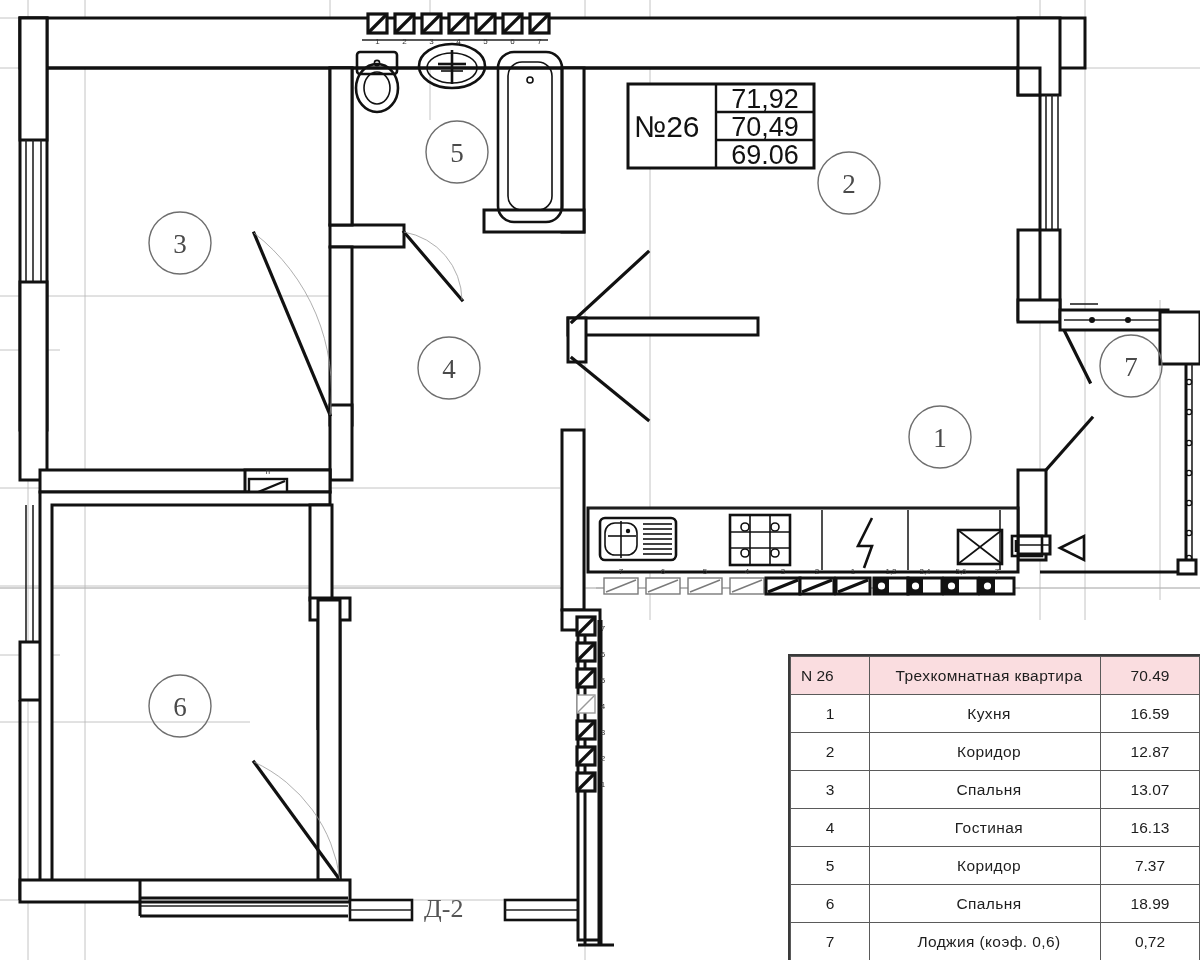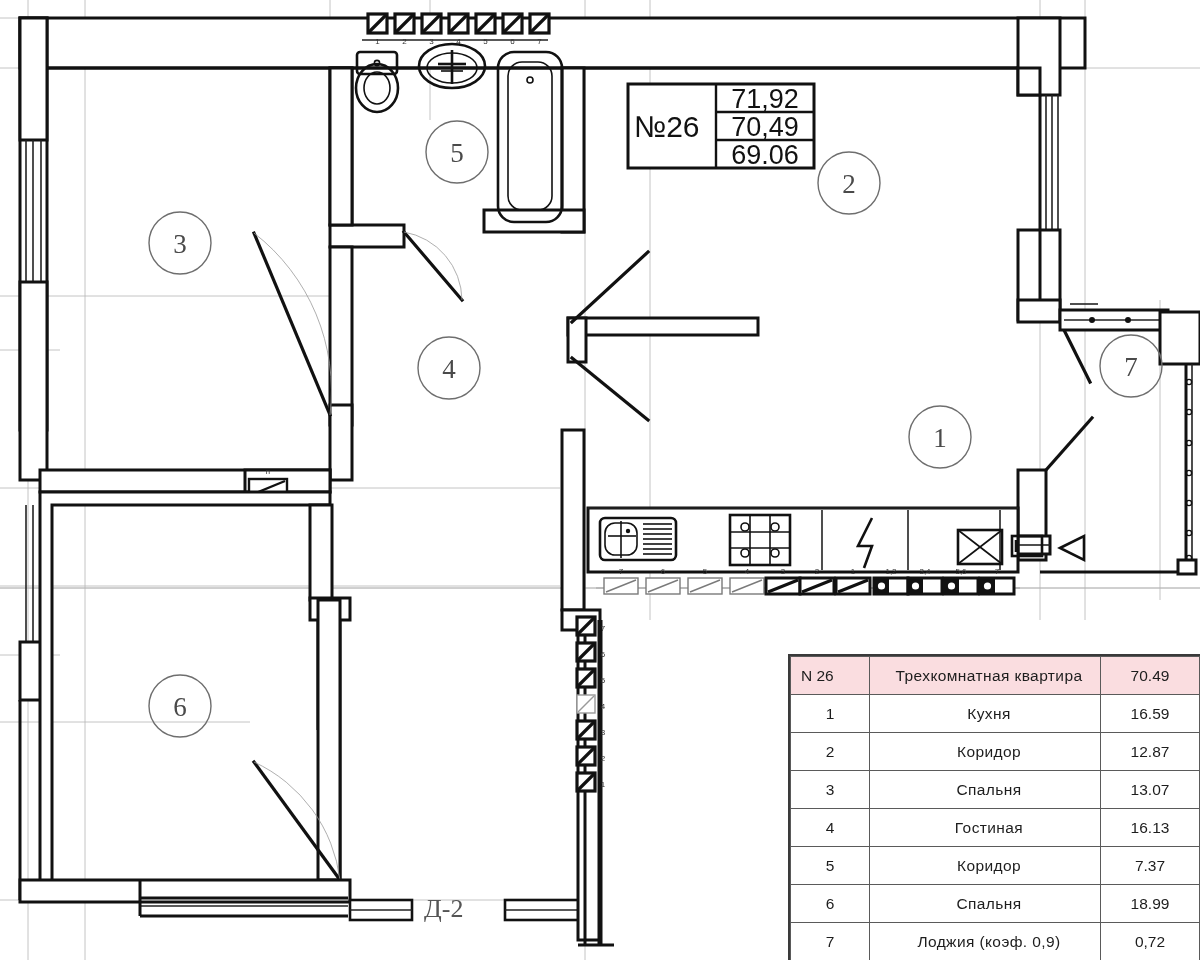--- a/index.html
+++ b/index.html
@@ -481,20 +481,20 @@
             <td class="c-name">Коридор</td>
             <td class="c-area">7.37</td>
           </tr>
           <tr>
             <td class="c-num">6</td>
             <td class="c-name">Спальня</td>
             <td class="c-area">18.99</td>
           </tr>
           <tr>
             <td class="c-num">7</td>
-            <td class="c-name">Лоджия (коэф. 0,9)</td>
+            <td class="c-name">Лоджия (коэф. 0,6)</td>
             <td class="c-area">0,72</td>
           </tr>
         </tbody>
   </table>
 </div>
 
 </div>
 
 </body></html>

